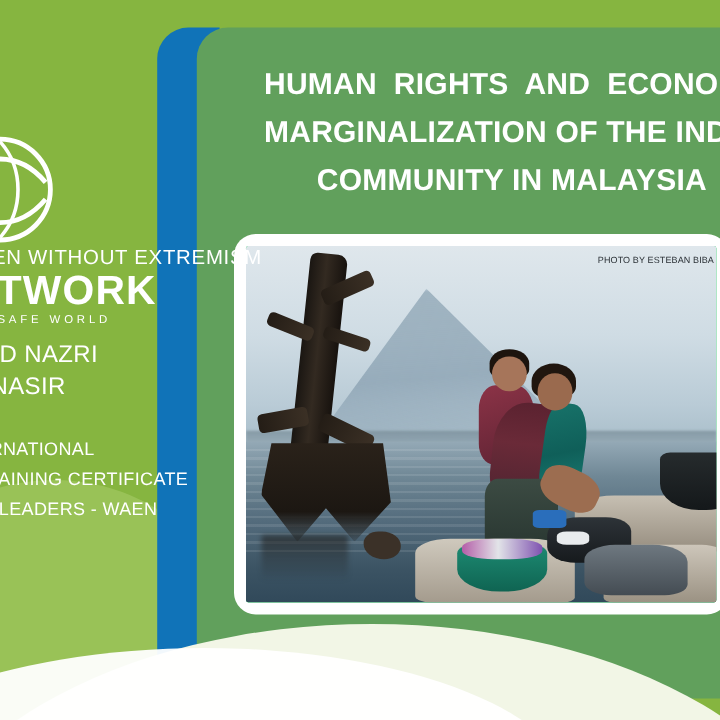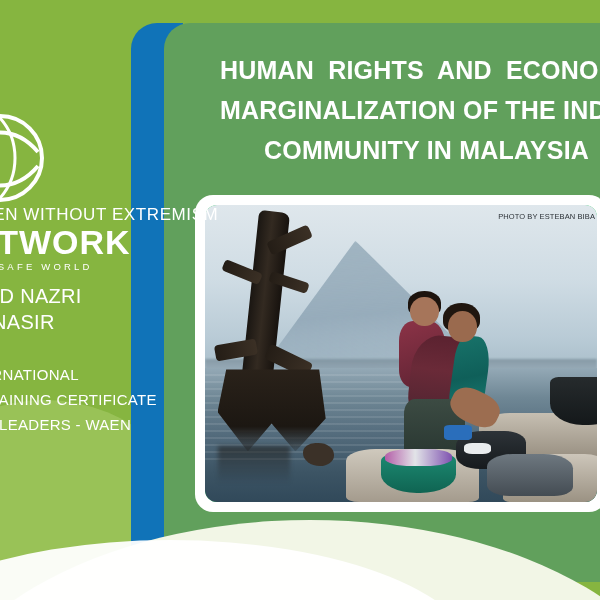--- a/index.html
+++ b/index.html
@@ -112,21 +112,21 @@
     background: #ffffff;
     border-radius: 18px;
     box-sizing: border-box;
     padding: 10px;
     overflow: hidden;
   }
   .photo {
     position: relative;
     width: 100%;
     height: 100%;
-    border-radius: 12px;
+    border-radius: 2px;
     overflow: hidden;
     background: #22c55e;
   }
 
   
   .sky {
     position: absolute; left: 0; top: 0; width: 100%; height: 56%;
     background: linear-gradient(180deg, #dfe7ec 0%, #cfdce4 45%, #b9cbd6 80%, #a8bdc9 100%);
   }
   .mountain {

